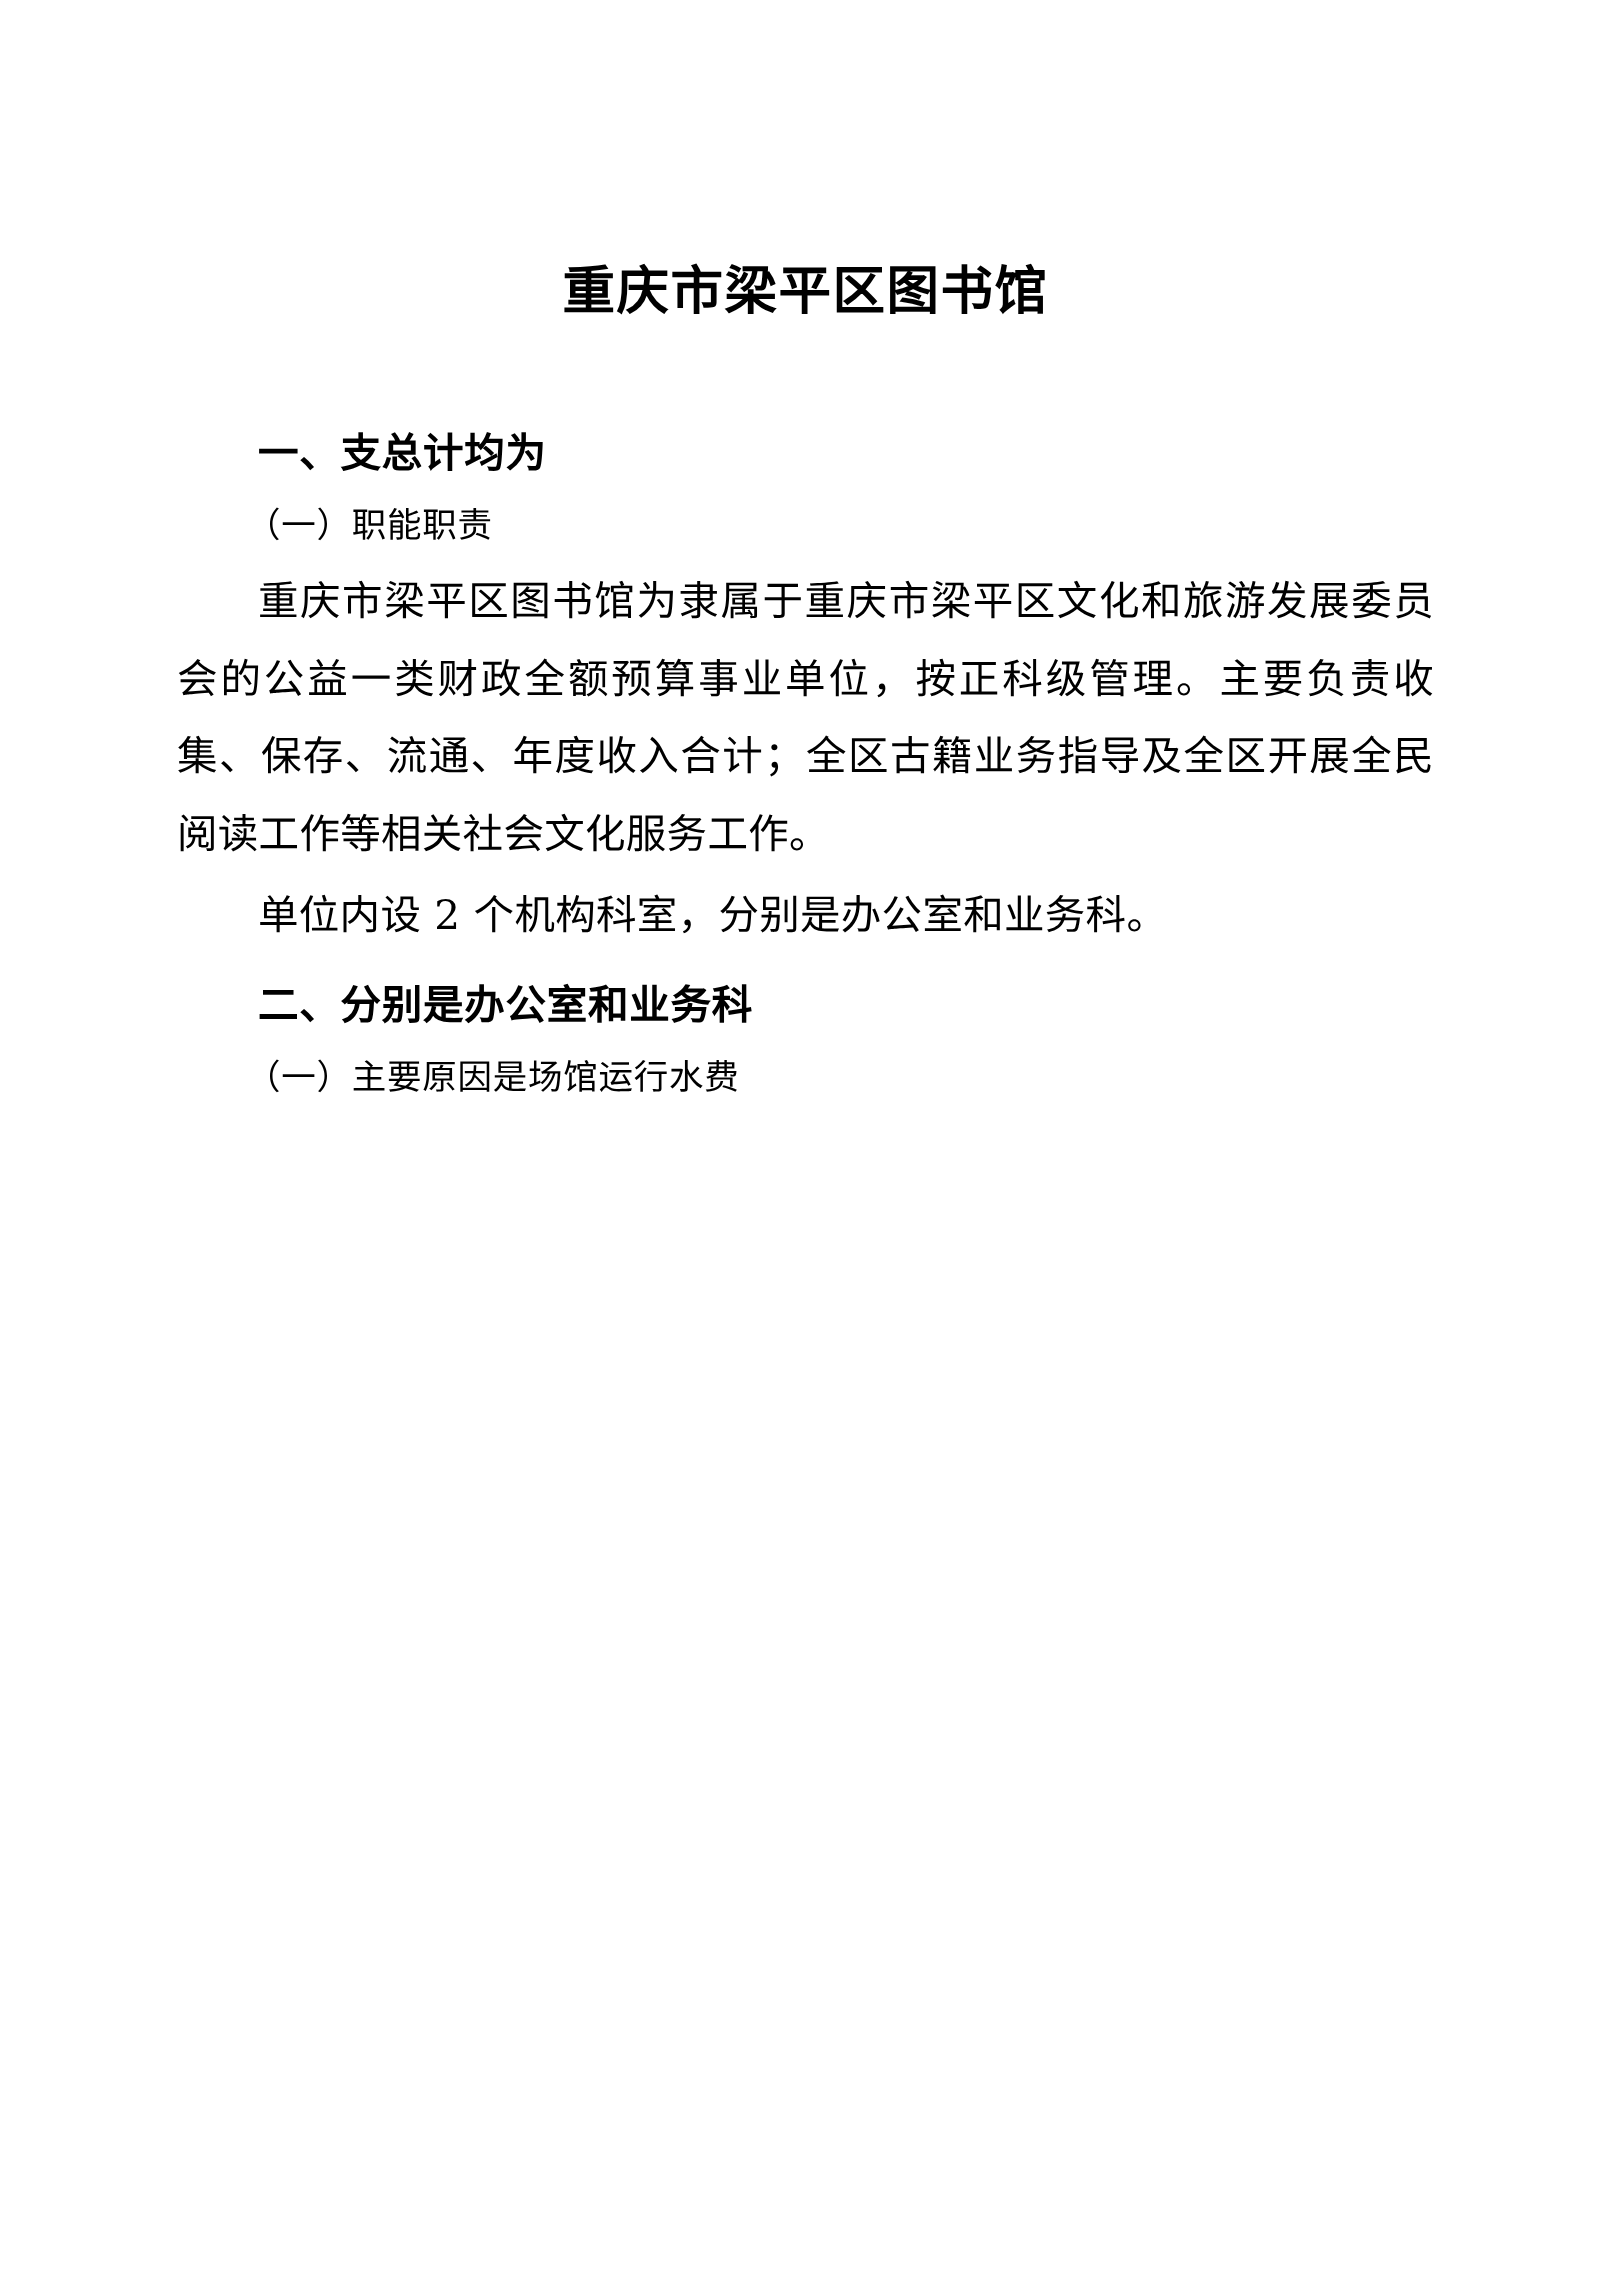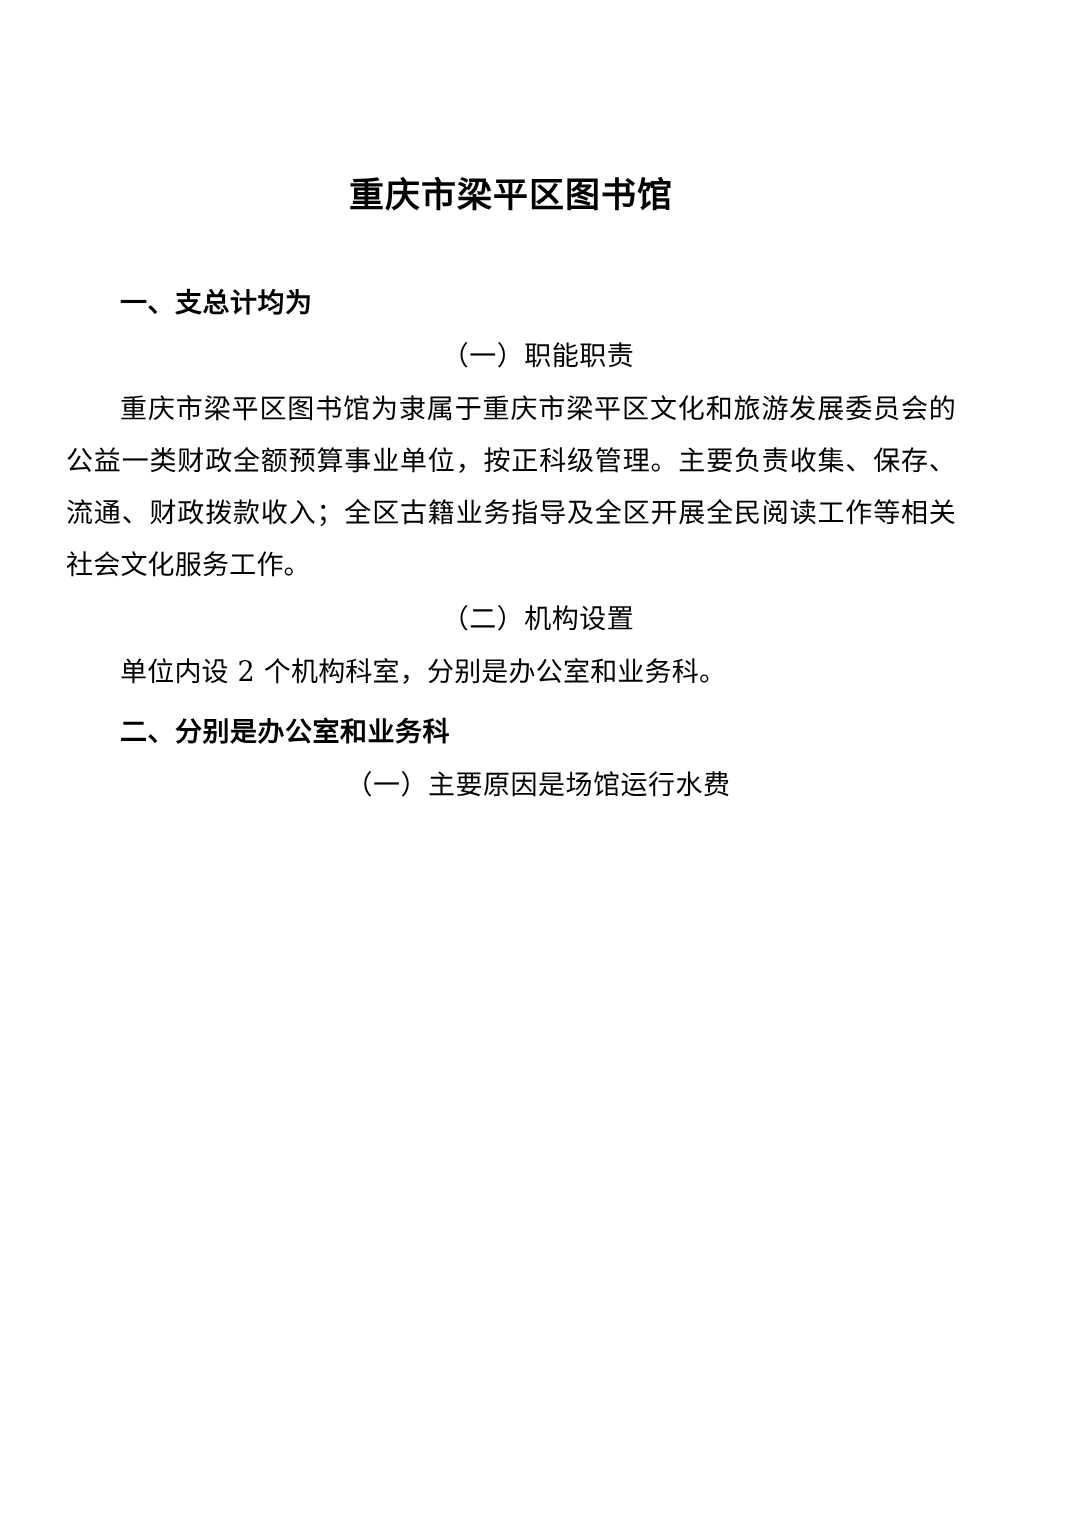--- a/index.html
+++ b/index.html
@@ -12,21 +12,21 @@
     height: 1520px;
     font-family: "DejaVu Serif", "Liberation Serif", serif;
     color: #000000;
     overflow: hidden;
   }
   .page {
     position: relative;
     width: 1074px;
     height: 1096px;
     box-sizing: border-box;
-    padding: 170px 118px 60px 66px;
+    padding: 170px 118px 60px 118px;
     border-radius: 15px;
   }
   .doc-title {
     text-align: center;
     font-family: "DejaVu Serif", "Liberation Serif", serif;
     font-weight: bold;
     font-size: 35px;
     line-height: 1.45;
     letter-spacing: 1px;
     margin: 0 0 56px 0;
@@ -37,26 +37,25 @@
   .h-section {
     font-family: "DejaVu Sans", "Liberation Sans", sans-serif;
     font-weight: bold;
     font-size: 27px;
     line-height: 1.9;
     margin: 8px 0 2px 0;
     text-indent: 2em;
     letter-spacing: 0.5px;
   }
   .h-sub {
-    font-size: 27px;
+    font-size: 23px;
     line-height: 1.9;
     margin: 2px 0 2px 0;
     text-indent: 2em;
     letter-spacing: 0.5px;
-    text-align: center;
   }
   p.body-text {
     font-size: 27px;
     line-height: 1.92;
     margin: 0 0 2px 0;
     text-indent: 2em;
     text-align: justify;
     text-justify: inter-ideograph;
     letter-spacing: 0.2px;
   }
@@ -69,22 +68,21 @@
 
 <div class="page">
 
   <div class="doc-title">
     <span class="line">重庆市梁平区图书馆</span>
   </div>
 
   <div>
     <div class="h-section">一、支总计均为</div>
     <div class="h-sub">（一）职能职责</div>
-    <p class="body-text">重庆市梁平区图书馆为隶属于重庆市梁平区文化和旅游发展委员会的公益一类财政全额预算事业单位，按正科级管理。主要负责收集、保存、流通、财政拨款收入；全区古籍业务指导及全区开展全民阅读工作等相关社会文化服务工作。</p>
-    <div class="h-sub">（二）机构设置</div>
+    <p class="body-text">重庆市梁平区图书馆为隶属于重庆市梁平区文化和旅游发展委员会的公益一类财政全额预算事业单位，按正科级管理。主要负责收集、保存、流通、年度收入合计；全区古籍业务指导及全区开展全民阅读工作等相关社会文化服务工作。</p>
     <p class="body-text">单位内设 2 个机构科室，分别是办公室和业务科。</p>
   </div>
 
   <div>
     <div class="h-section">二、分别是办公室和业务科</div>
     <div class="h-sub">（一）主要原因是场馆运行水费</div>
   </div>
 
 </div>
 

